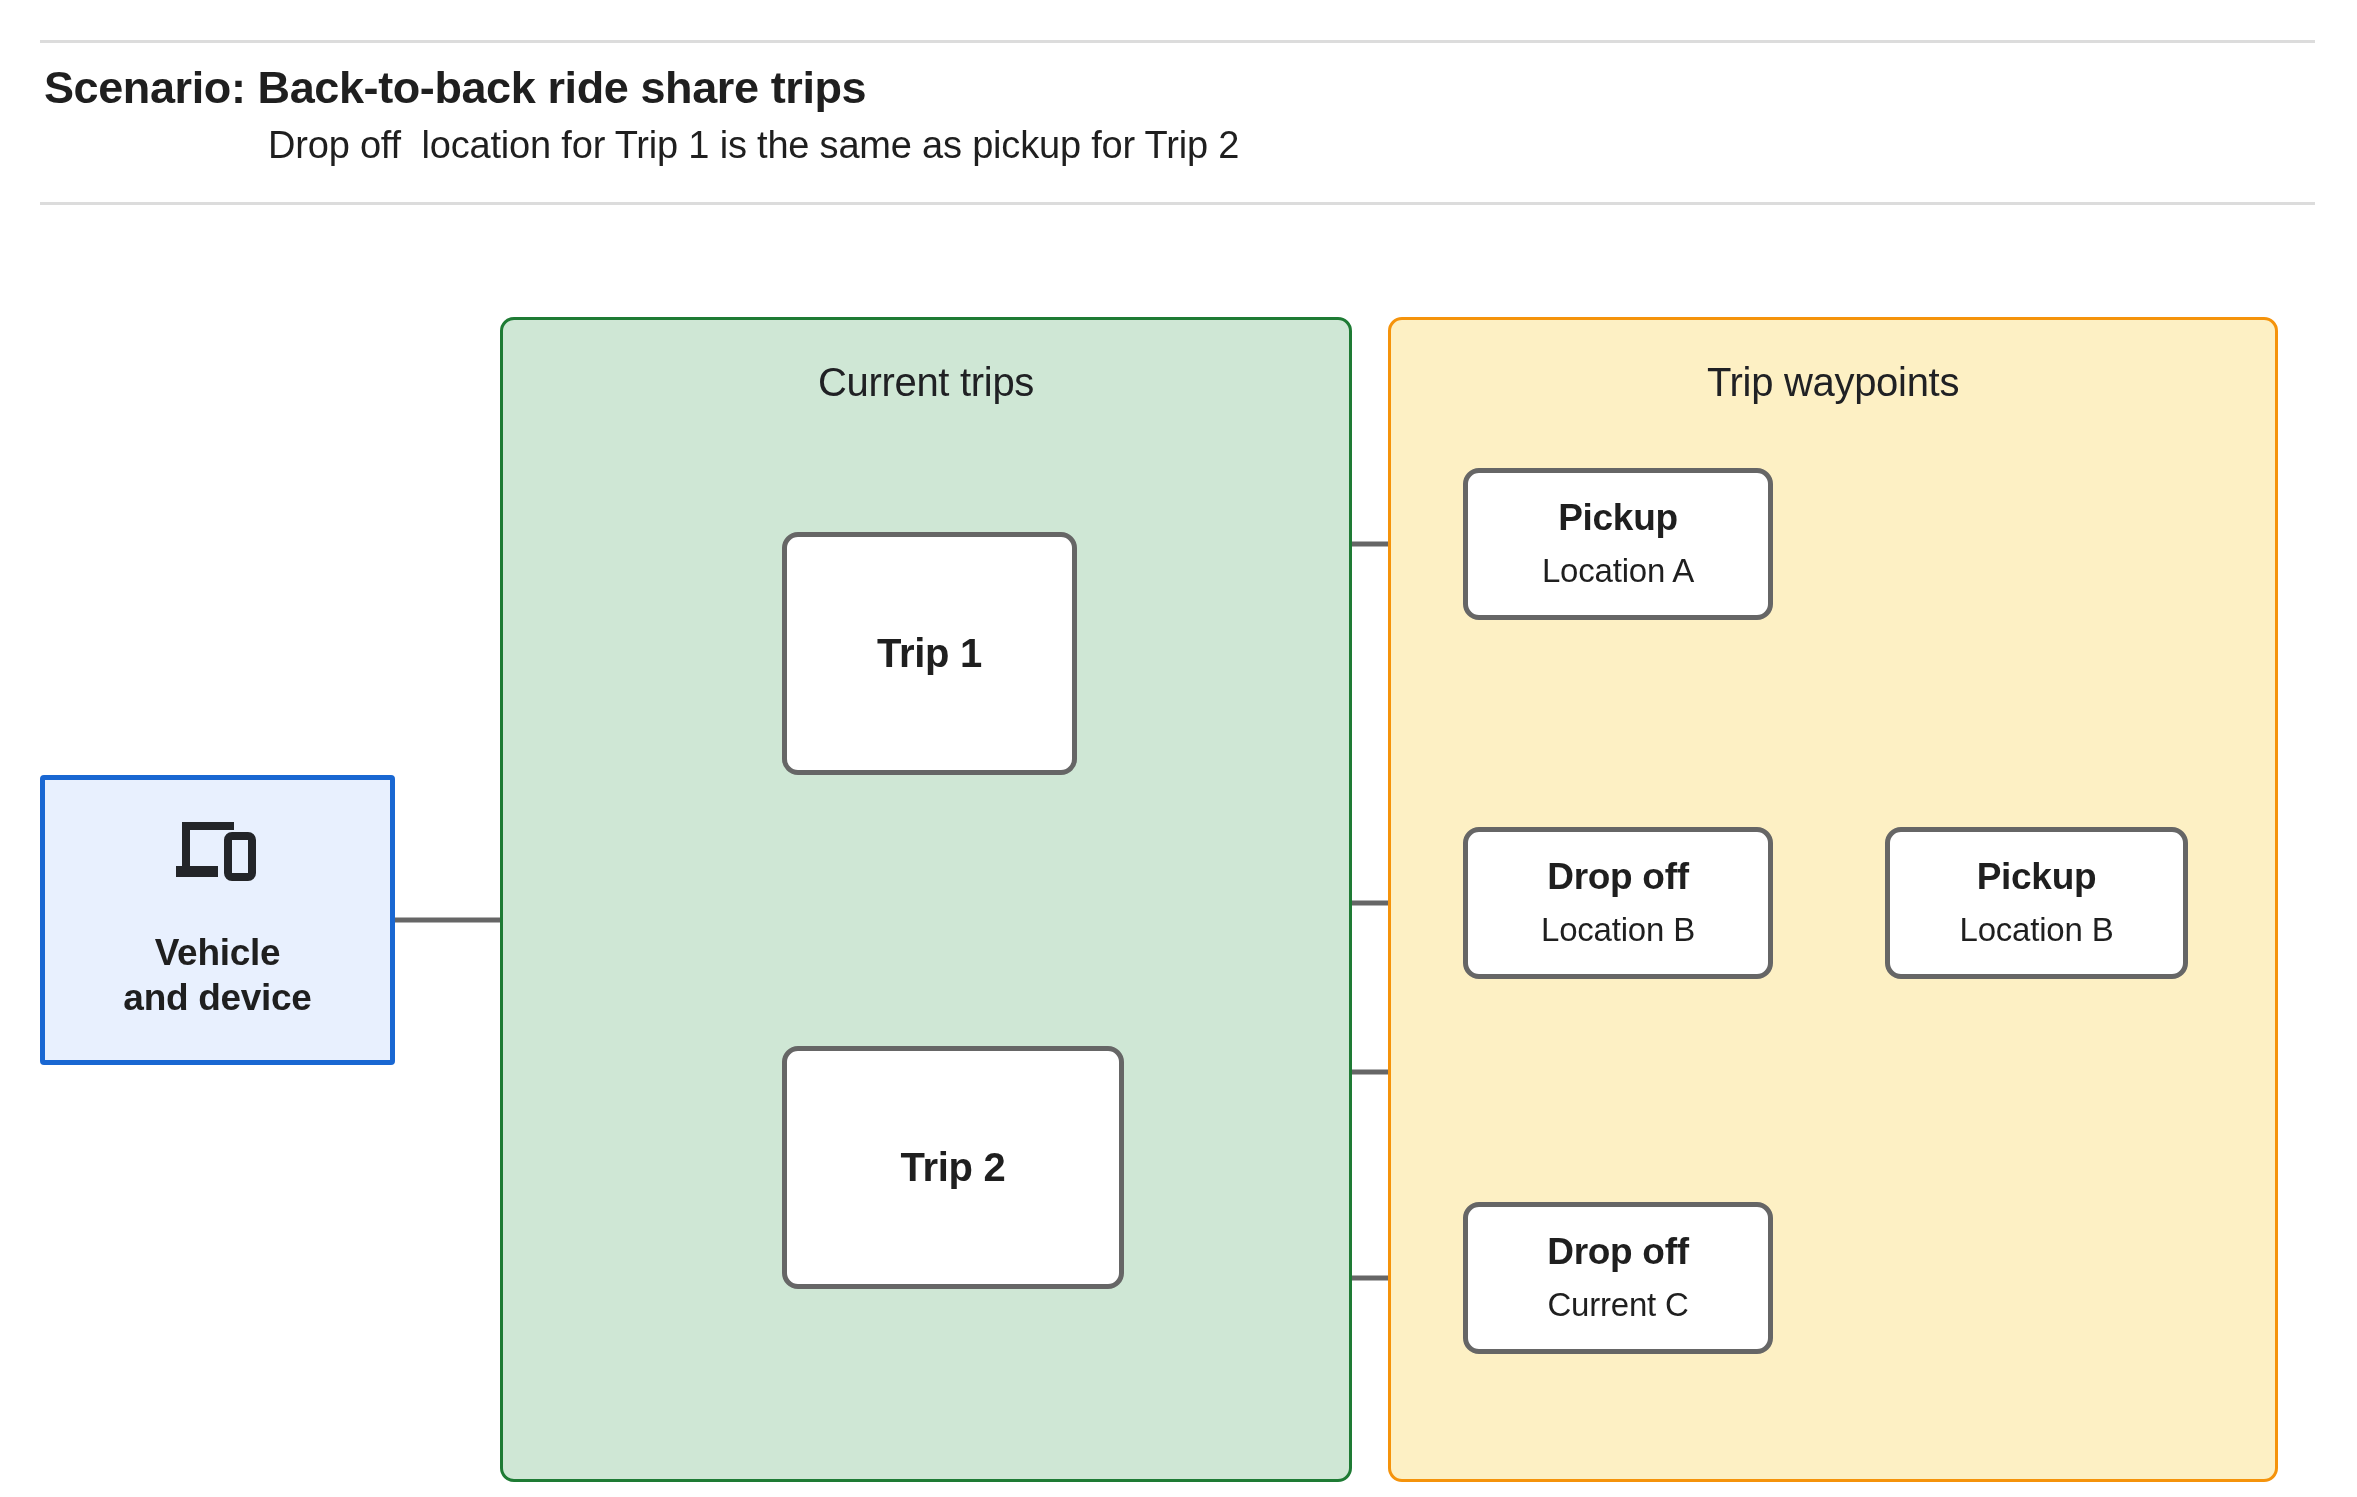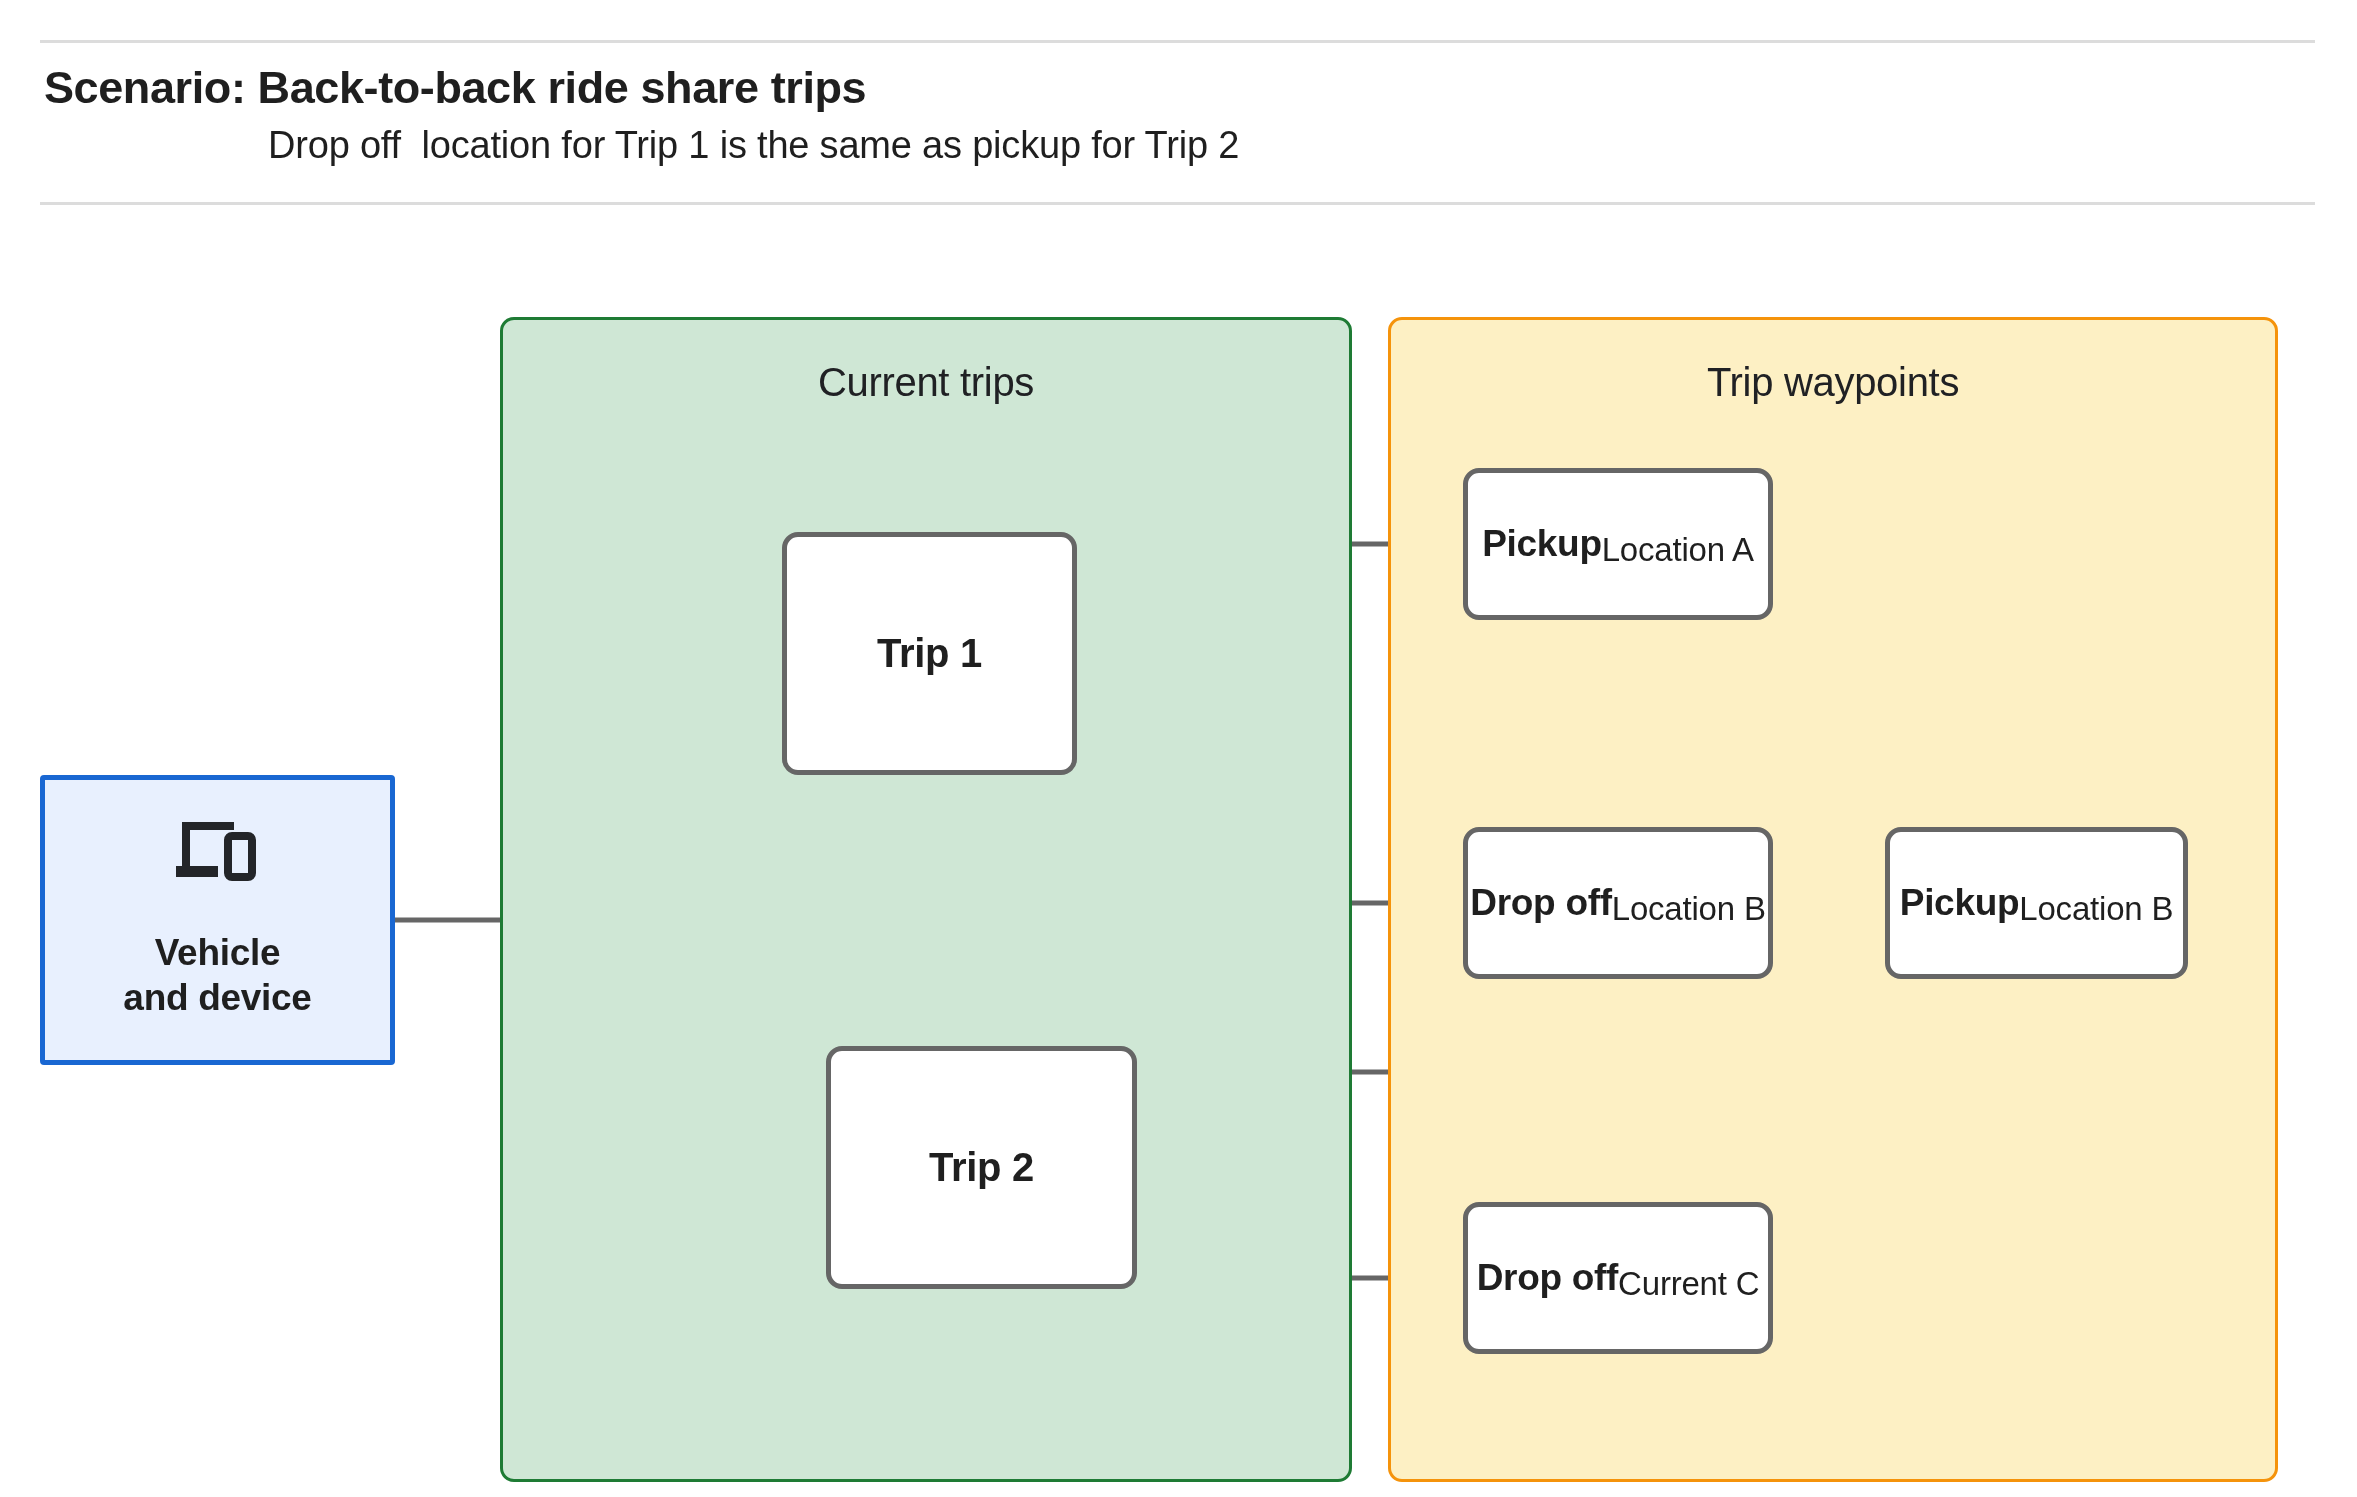--- a/index.html
+++ b/index.html
@@ -28,26 +28,26 @@
   #group-current-trips{left:500px;top:107px;width:852px;height:1165px;
         background:#cfe7d5;border:3px solid #1e7b34;}
   #group-trip-waypoints{left:1388px;top:107px;width:890px;height:1165px;
         background:#fdf0c4;border:3px solid #f5930b;}
   #group-current-trips .group-title{top:40px;}
   #group-trip-waypoints .group-title{top:40px;}
 
   
   .node{position:absolute;box-sizing:border-box;background:#ffffff;
         border:5px solid #666666;border-radius:16px;
-        display:flex;flex-direction:row;align-items:center;justify-content:center;}
+        display:flex;flex-direction:column;align-items:center;justify-content:center;}
   .node .title{font-size:37px;font-weight:bold;letter-spacing:-0.3px;line-height:1.12;}
   .node .sub{font-size:33px;font-weight:normal;letter-spacing:-0.2px;line-height:1.2;margin-top:12px;}
 
   #node-trip-1{left:782px;top:322px;width:295px;height:243px;align-items:center;}
-  #node-trip-2{left:826px;top:836px;width:311px;height:243px;}
+  #node-trip-2{left:782px;top:836px;width:342px;height:243px;}
   #node-trip-1 .title,#node-trip-2 .title{font-size:40px;}
 
   #node-pickup-a{left:1463px;top:258px;width:310px;height:152px;}
   #node-dropoff-b{left:1463px;top:617px;width:310px;height:152px;}
   #node-pickup-b{left:1885px;top:617px;width:303px;height:152px;}
   #node-dropoff-c{left:1463px;top:992px;width:310px;height:152px;}
 
   
   #node-vehicle{position:absolute;left:40px;top:565px;width:355px;height:290px;
       box-sizing:border-box;background:#e8f0fe;border:5px solid #1967d2;border-radius:4px;

